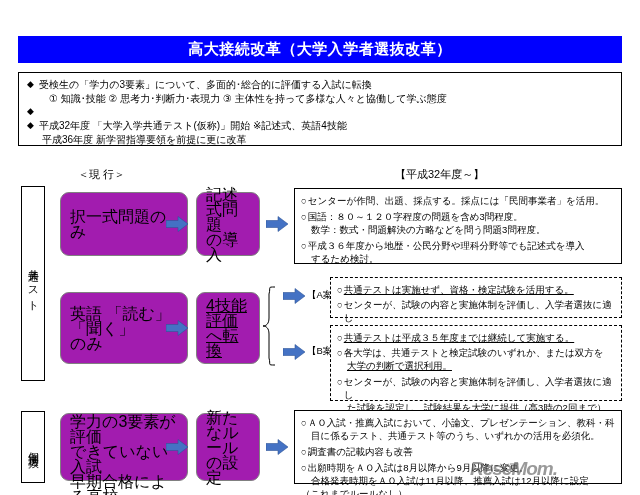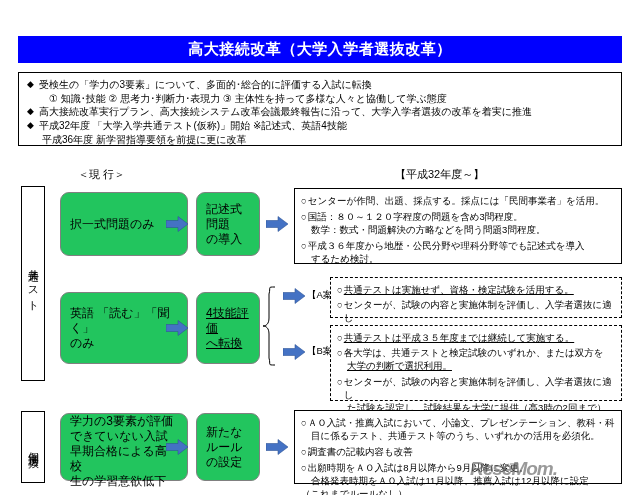--- a/index.html
+++ b/index.html
@@ -47,23 +47,23 @@
     display:flex;align-items:center;justify-content:center;
     writing-mode:vertical-rl;text-orientation:upright;
     font-size:11px;letter-spacing:2px;background:#fff;
   }
   #cat-common{left:21px;top:186px;width:24px;height:195px;}
   #cat-indiv{left:21px;top:411px;width:24px;height:72px;}
 
   
   .rbox{
     position:absolute;border:1px solid #808080;border-radius:9px;
-    box-sizing:border-box;background:#22c55e;
+    box-sizing:border-box;background:#a21caf;
     display:flex;flex-direction:column;justify-content:center;
-    font-size:12px;line-height:15px;padding:0 9px;
+    font-size:16px;line-height:15px;padding:0 9px;
   }
   #box-cur-1{left:60px;top:192px;width:128px;height:64px;}
   #box-new-1{left:196px;top:192px;width:64px;height:64px;}
   #box-cur-2{left:60px;top:292px;width:128px;height:72px;}
   #box-new-2{left:196px;top:292px;width:64px;height:72px;}
   #box-cur-3{left:60px;top:413px;width:128px;height:68px;}
   #box-new-3{left:196px;top:413px;width:64px;height:68px;}
   .u{text-decoration:underline;}
 
   
@@ -119,21 +119,20 @@
   </div>
 
   <div class="bullets">
     <div class="brow">
       <span class="dia">◆</span>
       <span>受検生の「学力の3要素」について、多面的･総合的に評価する入試に転換</span>
     </div>
     <div class="sub">① 知識･技能  ② 思考力･判断力･表現力  ③ 主体性を持って多様な人々と協働して学ぶ態度</div>
     <div class="brow">
       <span class="dia">◆</span>
-      <span>高大接続改革実行プラン、高大接続システム改革会議最終報告に沿って、大学入学者選抜の改革を着実に推進</span>
     </div>
     <div class="brow">
       <span class="dia">◆</span>
       <span>平成32年度 「大学入学共通テスト(仮称)」開始  ※記述式、英語4技能</span>
     </div>
     <div class="cont">平成36年度  新学習指導要領を前提に更に改革</div>
   </div>
 
   <div class="hdr" id="hdr-current">＜現 行＞</div>
   <div class="hdr" id="hdr-new">【平成32年度～】</div>

